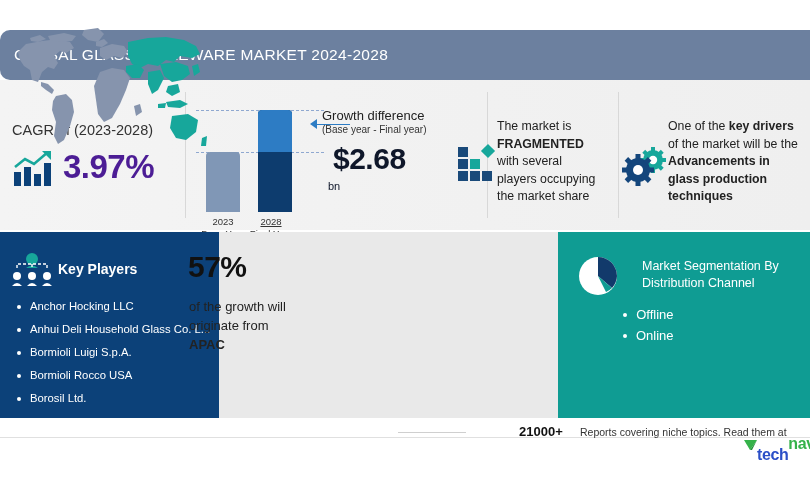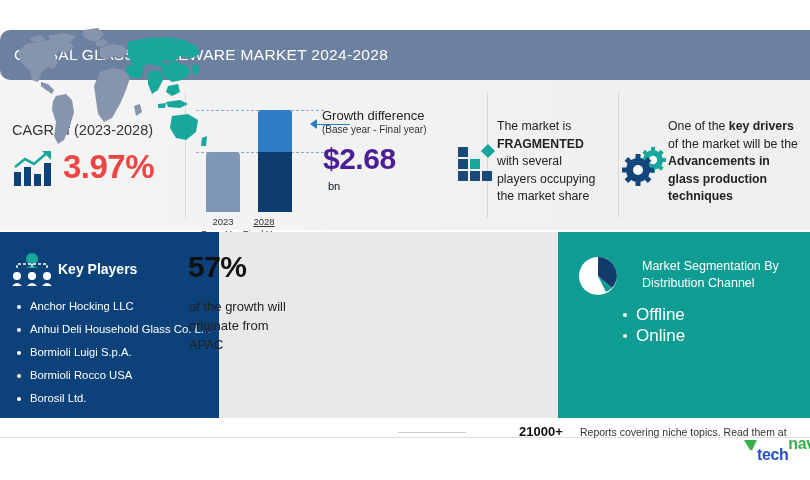--- a/index.html
+++ b/index.html
@@ -66,21 +66,21 @@
   .cagr-icon {
     position: absolute;
     left: 12px; top: 150px;
     width: 42px; height: 38px;
   }
   .cagr-value {
     position: absolute;
     left: 63px; top: 148px;
     font-size: 33px;
     font-weight: bold;
-    color: #ef4444;
+    color: #4c1d95;
     letter-spacing: -.5px;
   }
 
   
   .chart-wrap {
     position: absolute;
     left: 196px; top: 100px;
     width: 128px; height: 120px;
   }
   .dash {
@@ -114,21 +114,21 @@
   }
   .bar-caption {
     position: absolute;
     width: 60px;
     text-align: center;
     font-size: 9.5px;
     color: #333;
     line-height: 12px;
   }
   .cap-2023 { left: -3px; top: 116px; }
-  .cap-2028 { left: 38px; top: 116px; text-decoration: underline; }
+  .cap-2028 { left: 45px; top: 116px; text-decoration: underline; }
 
   .arrow-line {
     position: absolute;
     left: 314px; top: 124px;
     width: 36px; height: 0;
     border-top: 1.6px solid #2d7cc4;
   }
   .arrow-head {
     position: absolute;
     left: 310px; top: 119px;
@@ -147,24 +147,24 @@
   }
   .gd-sub {
     position: absolute;
     left: 322px; top: 124px;
     font-size: 10px;
     color: #333;
     white-space: nowrap;
   }
   .gd-value {
     position: absolute;
-    left: 323px; top: 142px;
+    left: 333px; top: 142px;
     font-size: 30px;
     font-weight: bold;
-    color: #4c1d95;
+    color: #0f172a;
     letter-spacing: -.5px;
   }
   .gd-unit {
     position: absolute;
     left: 328px; top: 180px;
     font-size: 11px;
     color: #0f172a;
   }
 
   
@@ -262,21 +262,21 @@
     letter-spacing: -.5px;
   }
   .apac-text {
     position: absolute;
     left: 189px; top: 297px;
     width: 140px;
     font-size: 13px;
     line-height: 19px;
     color: #222;
   }
-  .apac-text b { font-weight: normal; }
+  .apac-text b { font-weight: bold; }
 
   .panel-seg {
     position: absolute;
     left: 558px; top: 232px;
     width: 252px; height: 186px;
     background: #0f9c93;
   }
   .pie-icon {
     position: absolute;
     left: 18px; top: 22px;
@@ -291,23 +291,24 @@
     color: #ffffff;
     line-height: 16.5px;
   }
   .seg-list {
     position: absolute;
     left: 62px; top: 72px;
   }
   .seg-item {
     position: relative;
     padding-left: 16px;
-    font-size: 17px;
+    font-size: 13px;
     color: #ffffff;
     line-height: 21px;
+    text-align: right;
   }
   .seg-item:before {
     content: "";
     position: absolute;
     left: 3px; top: 8.5px;
     width: 4px; height: 4px;
     border-radius: 50%;
     background: #ffffff;
   }
 

